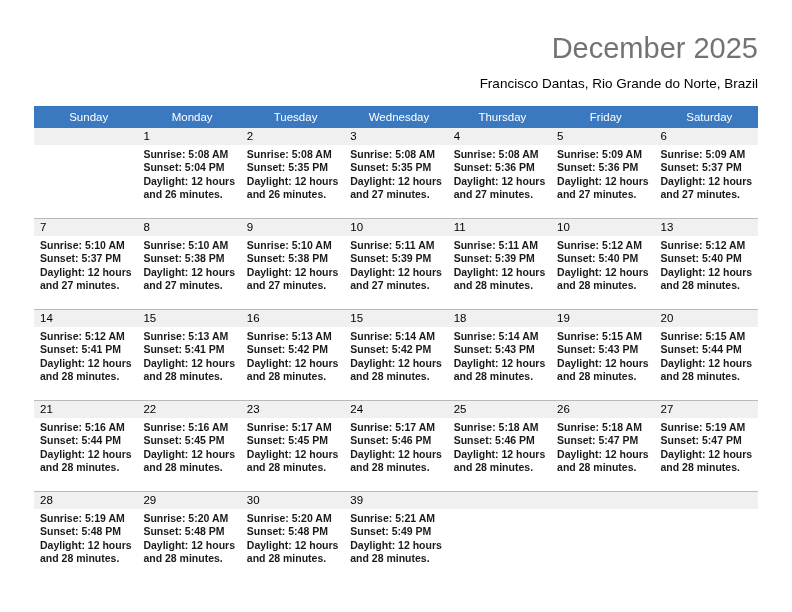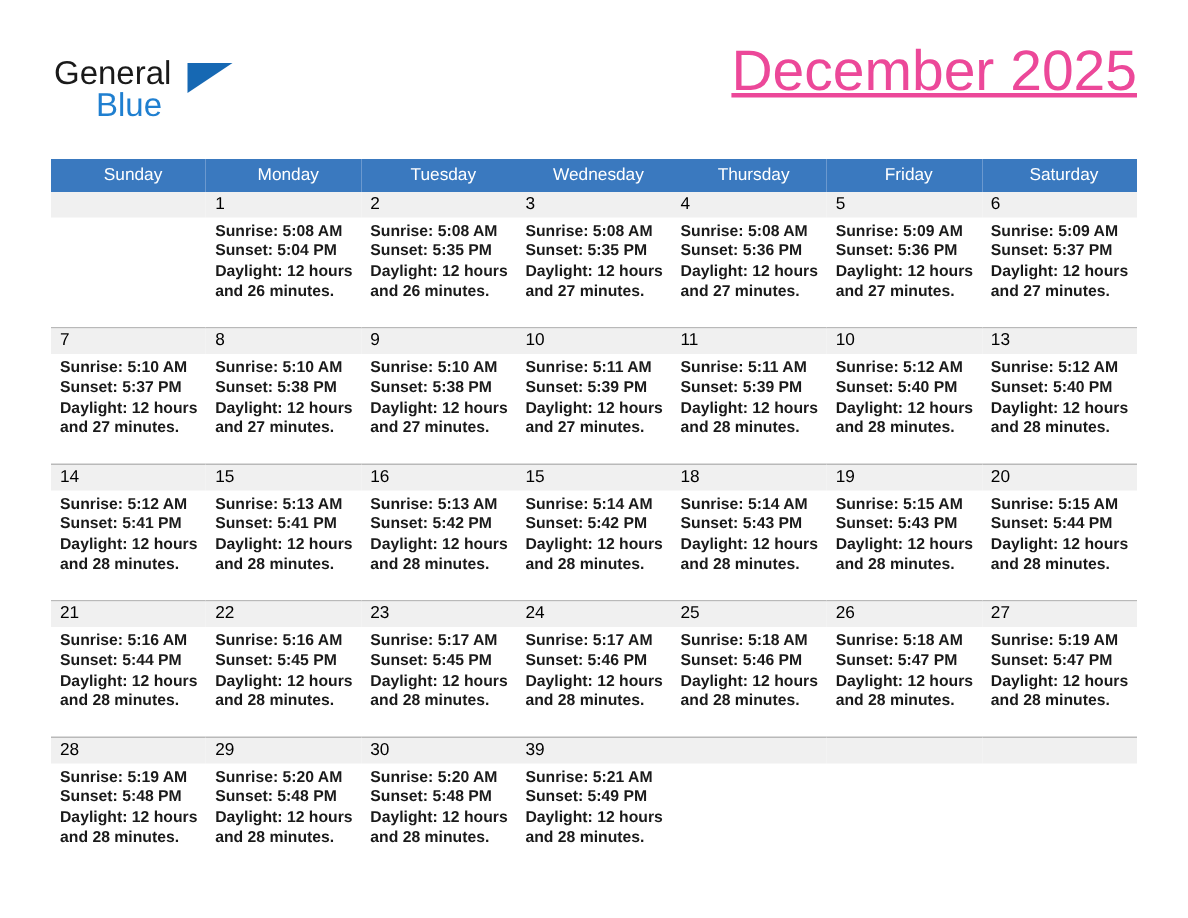--- a/index.html
+++ b/index.html
@@ -63,25 +63,24 @@
     border-bottom: 20px solid transparent;
   }
 
   .title-block {
     position: absolute;
     right: 0;
     top: 0;
     text-align: right;
   }
   .month-title {
-    font-size: 38px;
-    color: #ec4899;
+    font-size: 29px;
+    color: #737373;
     line-height: 36px;
     white-space: nowrap;
-    text-decoration: underline;
   }
   .location {
     font-size: 13.5px;
     color: #000000;
     line-height: 20px;
     margin-top: 8px;
     white-space: nowrap;
   }
 
   
@@ -146,28 +145,24 @@
     white-space: nowrap;
   }
 </style>
 </head>
 <body>
 
 <div class="page">
 
   <div class="header">
 
-    <div class="logo">
-      <span class="logo-general">General</span>
-      <span class="logo-triangle"></span>
-      <span class="logo-blue">Blue</span>
-    </div>
 
     <div class="title-block">
       <div class="month-title">December 2025</div>
+      <div class="location">Francisco Dantas, Rio Grande do Norte, Brazil</div>
     </div>
 
   </div>
 
   <table class="calendar">
     <thead>
       <tr>
         <th>Sunday</th>
         <th>Monday</th>
         <th>Tuesday</th>

